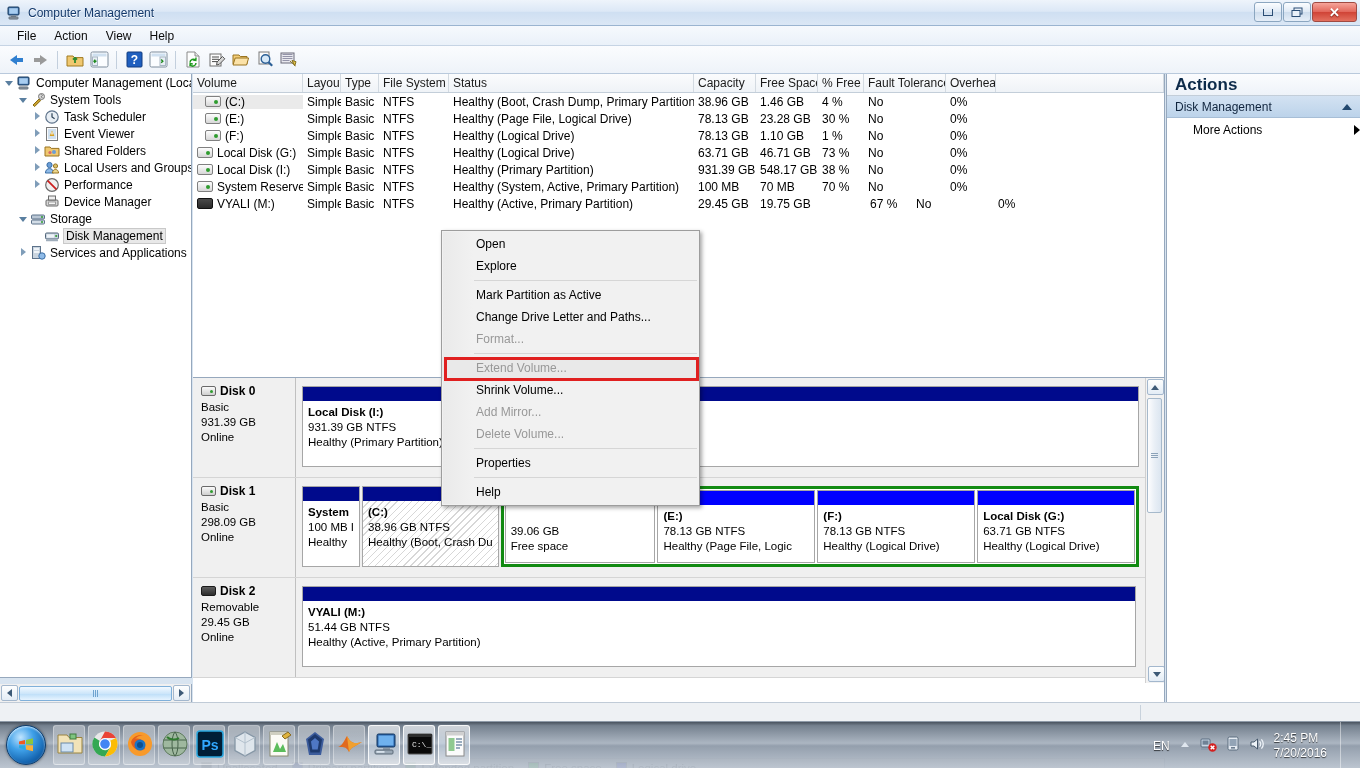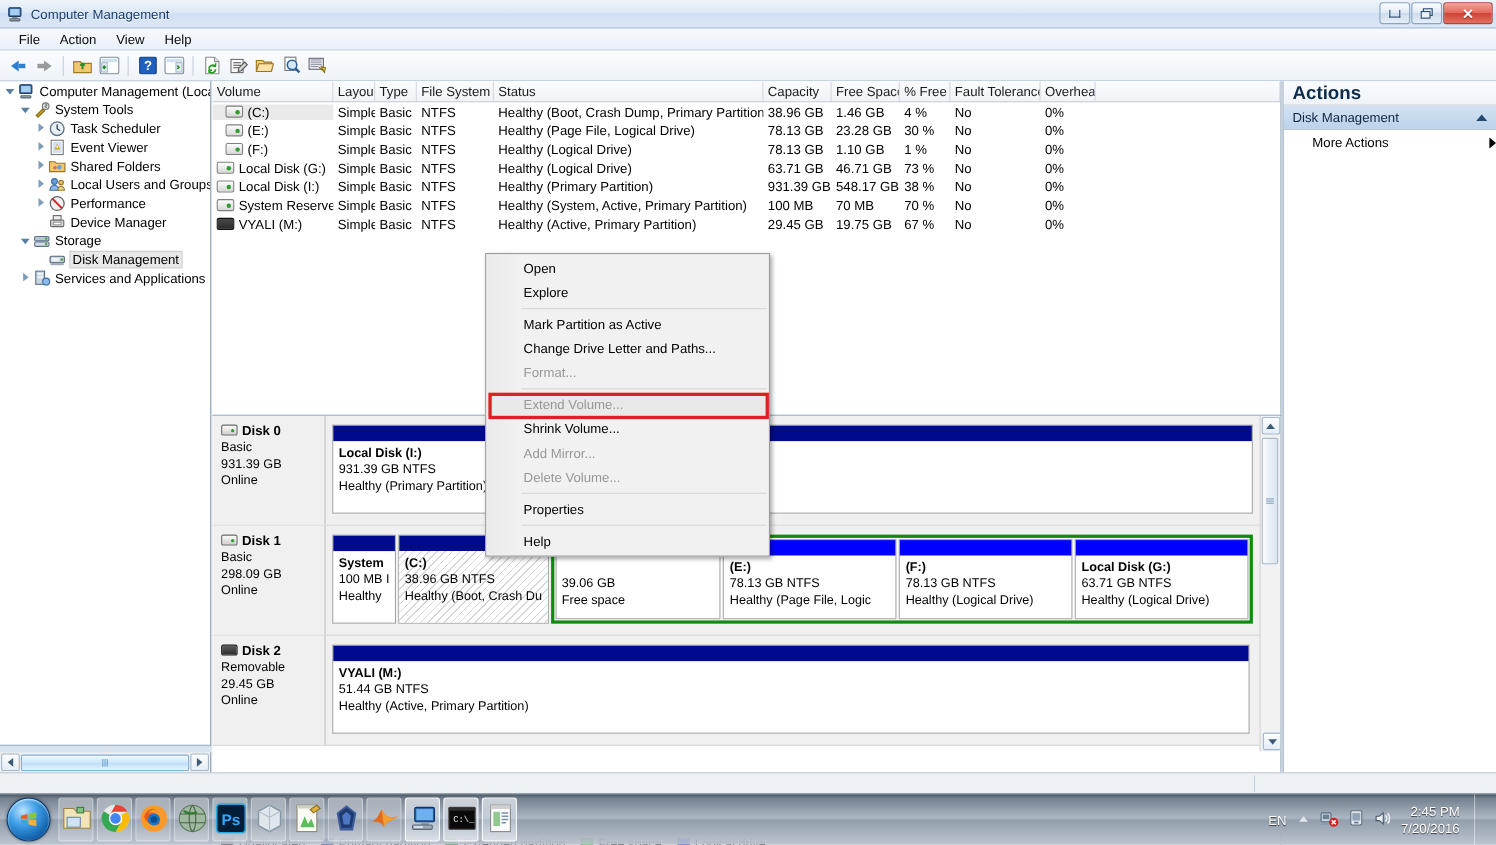--- a/index.html
+++ b/index.html
@@ -186,21 +186,21 @@
     background:radial-gradient(circle at 36% 30%,#bfe4ff 0%,#3fa0e8 35%,#1565b0 70%,#0b3f75 100%);
     border:1px solid #0d3d6e;box-shadow:0 0 3px rgba(0,0,0,.5),inset 0 1px 2px rgba(255,255,255,.8);
     display:flex;align-items:center;justify-content:center;}
   .tbtn{width:32px;height:40px;margin-left:3px;border:1px solid rgba(255,255,255,.35);border-radius:3px;
     background:linear-gradient(to bottom,rgba(255,255,255,.38),rgba(255,255,255,.10) 50%,rgba(255,255,255,.22));
     display:flex;align-items:center;justify-content:flex-end;flex:none;}
   .tbtn.active{border:1px solid rgba(255,255,255,.85);
     background:linear-gradient(to bottom,rgba(255,255,255,.65),rgba(215,230,245,.45) 50%,rgba(255,255,255,.5));}
   .tray{position:absolute;right:0;top:0;height:47px;display:flex;align-items:center;gap:9px;padding-right:8px;}
   .traytxt{color:#fff;font-size:12px;text-shadow:0 1px 1px rgba(0,0,0,.7);}
-  .clock{color:#fff;font-size:12px;line-height:15px;text-align:right;text-shadow:0 1px 1px rgba(0,0,0,.7);}
+  .clock{color:#fff;font-size:12px;line-height:15px;text-align:left;text-shadow:0 1px 1px rgba(0,0,0,.7);}
   .showdesk{width:12px;height:47px;border-left:1px solid rgba(255,255,255,.45);margin-left:4px;}
 </style>
 </head>
 <body>
 
 <div class="app">
 
   <div class="titlebar">
     <span class="title-icon">
       <svg width="16" height="16" viewBox="0 0 16 16">
@@ -547,21 +547,21 @@
             <div class="vtc vol" style="width: 110px;">
               <span class="drvico rem"></span>
               <span>VYALI (M:)</span>
             </div>
             <div class="vtc" style="width: 38px;">Simple</div>
             <div class="vtc" style="width: 38px;">Basic</div>
             <div class="vtc" style="width: 70px;">NTFS</div>
             <div class="vtc" style="width: 245px;">Healthy (Active, Primary Partition)</div>
             <div class="vtc" style="width: 62px;">29.45 GB</div>
             <div class="vtc" style="width: 62px;">19.75 GB</div>
-            <div class="vtc" style="width: 46px;">67 %</div>
+            <div class="vtc" style="width: 46px; margin-left: 48px;">67 %</div>
             <div class="vtc" style="width: 82px;">No</div>
             <div class="vtc" style="width: 50px;">0%</div>
           </div>
         </div>
     </div>
 
     <div class="dm">
       <div class="dmscroll" id="dm-list">
           <div class="diskrow" style="height: 100px;">
             <div class="dinfo">

